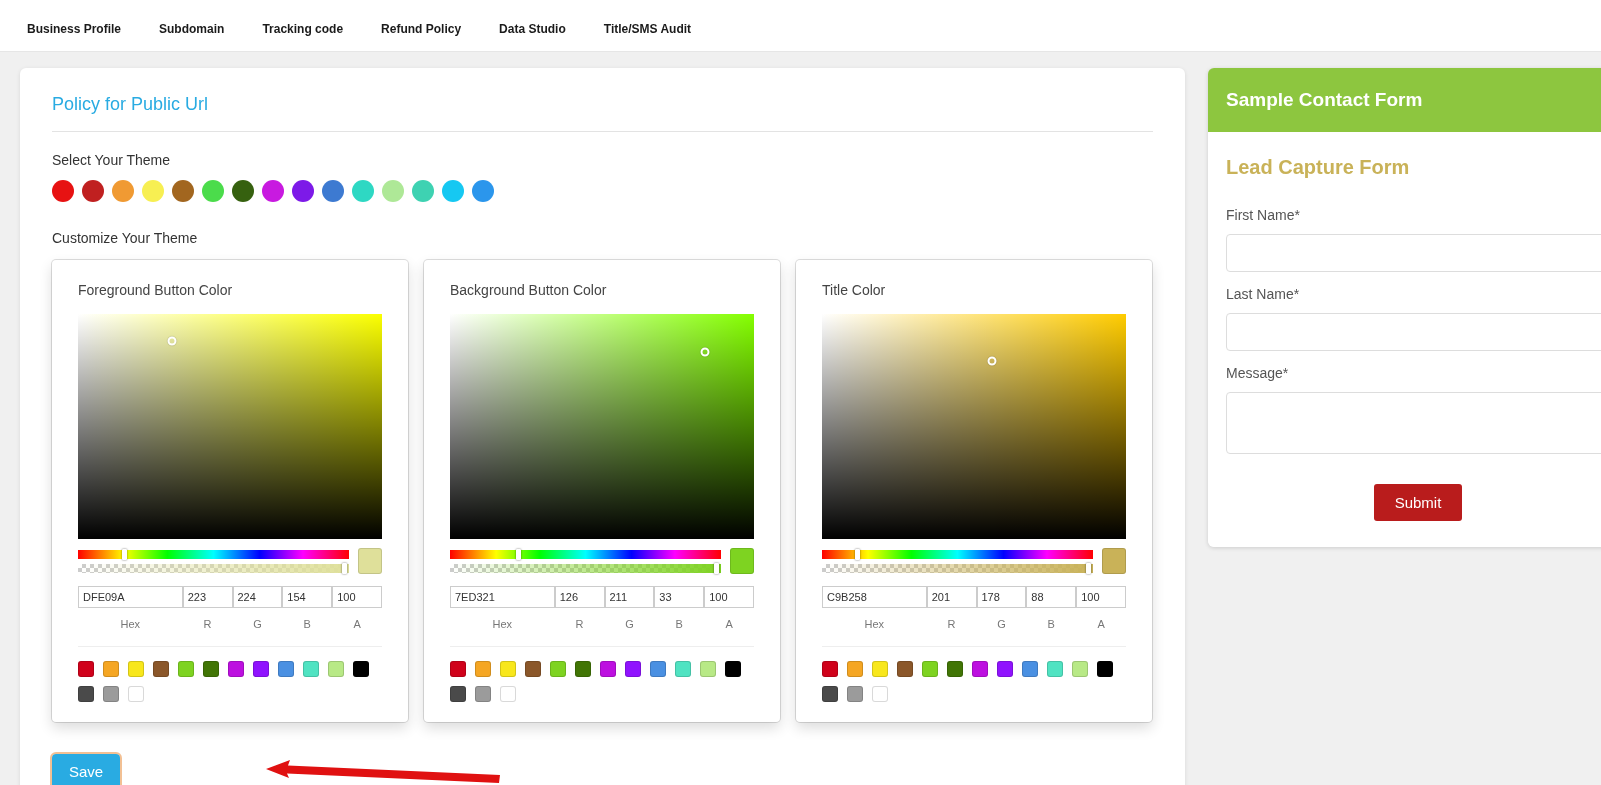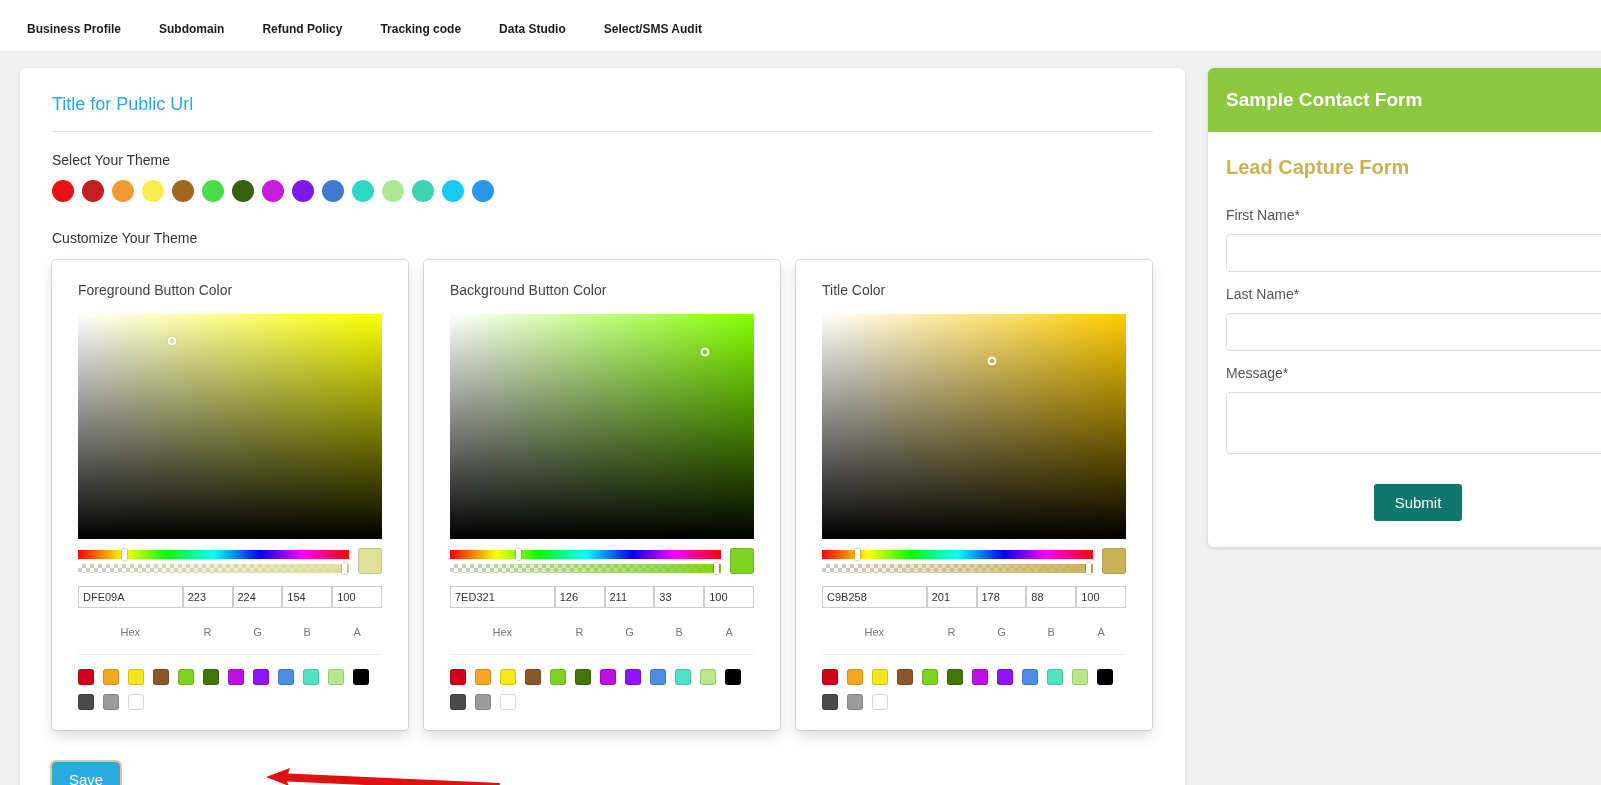--- a/index.html
+++ b/index.html
@@ -112,21 +112,21 @@
   }
   .fields { display: flex; margin-top: 12px; }
   .field { flex: 1; text-align: center; }
   .field.hexf { flex: 2.1; }
   .field input {
     width: 100%; height: 22px;
     border: none; box-shadow: inset 0 0 0 1px #ccc;
     font-size: 11px; padding: 0 5px; color: #333;
     font-family: "Liberation Sans", sans-serif;
   }
-  .field label { display: block; font-size: 11px; color: #777; margin-top: 18px; }
+  .field label { display: block; font-size: 11px; color: #777; margin-top: 10px; }
   .presets {
     display: flex; flex-wrap: wrap; gap: 9px;
     margin-top: 16px; padding-top: 14px; border-top: 1px solid #eee;
   }
   .preset {
     width: 16px; height: 16px; border-radius: 3px; cursor: pointer;
     box-shadow: inset 0 0 0 1px rgba(0,0,0,.15);
   }
 
   
@@ -161,41 +161,41 @@
   .form-field label { display: block; font-size: 14px; color: #555; margin-bottom: 11px; }
   .form-field input, .form-field textarea {
     width: 100%; border: 1px solid #ddd; border-radius: 4px;
     font-size: 14px; font-family: "Liberation Sans", sans-serif; color: #333;
     padding: 0 10px;
   }
   .form-field input { height: 38px; }
   .form-field textarea { height: 62px; padding: 8px 10px; resize: both; }
   .submit-row { text-align: center; margin-top: 26px; }
   .submit-btn {
-    background: #0f766e; color: #fff; border: none; border-radius: 3px;
+    background: #b91c1c; color: #fff; border: none; border-radius: 3px;
     font-size: 15px; padding: 10px 21px; cursor: pointer;
     font-family: "Liberation Sans", sans-serif;
   }
 </style>
 </head>
 <body>
 
 <div class="tabbar">
     <div class="tab">Business Profile</div>
     <div class="tab">Subdomain</div>
+    <div class="tab">Tracking code</div>
     <div class="tab">Refund Policy</div>
-    <div class="tab">Tracking code</div>
     <div class="tab">Data Studio</div>
-    <div class="tab">Select/SMS Audit</div>
+    <div class="tab">Title/SMS Audit</div>
   </div>
 
 <div class="content">
 
   <section class="main-card">
-    <h2 class="page-title">Title for Public Url</h2>
+    <h2 class="page-title">Policy for Public Url</h2>
     <hr class="divider">
 
     <div class="section-label">Select Your Theme</div>
     <div class="circles">
         <span class="circle" style="background: rgb(231, 18, 18);"></span>
         <span class="circle" style="background: rgb(192, 32, 32);"></span>
         <span class="circle" style="background: rgb(240, 154, 51);"></span>
         <span class="circle" style="background: rgb(247, 239, 82);"></span>
         <span class="circle" style="background: rgb(162, 102, 31);"></span>
         <span class="circle" style="background: rgb(75, 220, 75);"></span>

